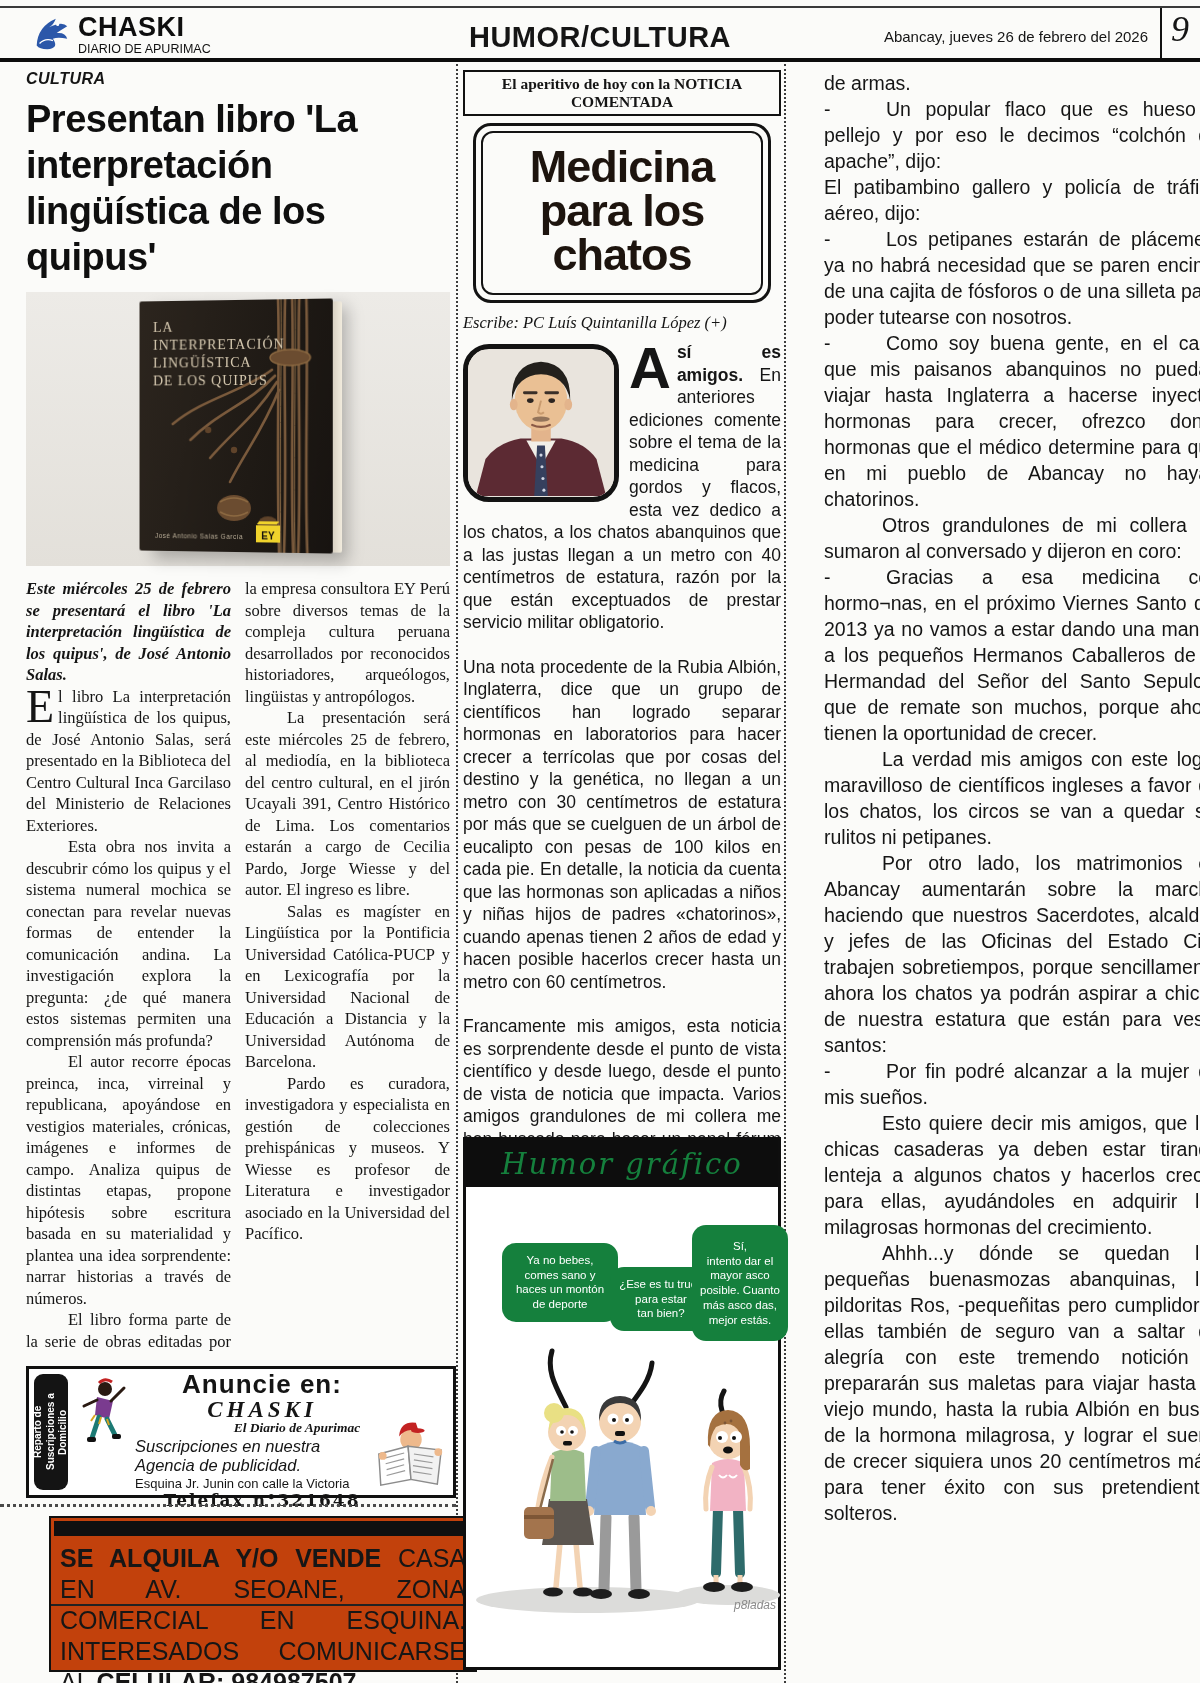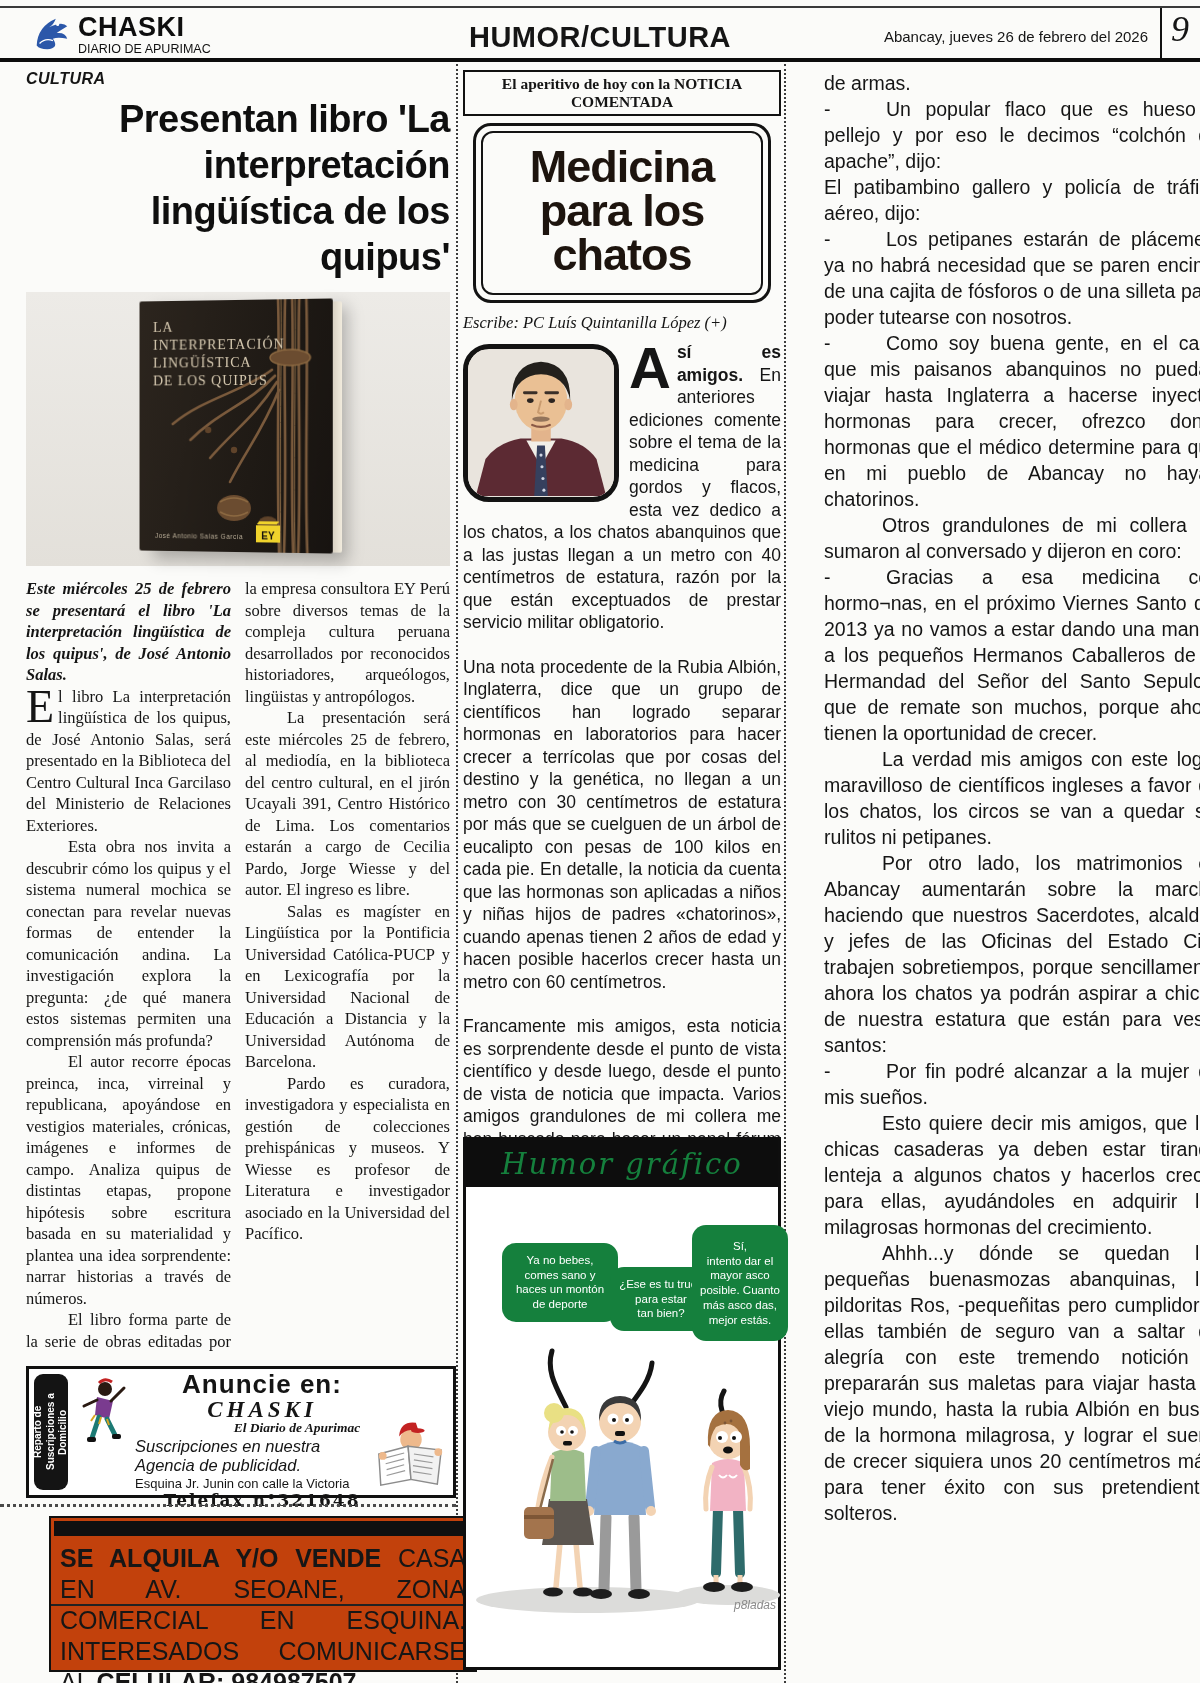--- a/index.html
+++ b/index.html
@@ -17,21 +17,21 @@
   .pagenum-line{position:absolute;right:38px;top:0;width:2px;height:50px;background:#111;}
   .pagenum{position:absolute;right:6px;top:0;width:28px;text-align:center;font-family:"Liberation Serif",serif;font-style:italic;font-size:36px;}
   .header-rule{position:absolute;left:0;right:0;top:58px;height:4px;background:#0d0d0d;}
   
   .vsep{position:absolute;top:64px;height:1619px;width:0;border-left:2px dotted #3c3c3c;}
   .vsep-left{left:456px;}
   .vsep-right{left:784px;}
   
   .col-left{position:absolute;left:26px;top:70px;width:424px;}
   .kicker{font-size:16px;font-weight:bold;font-style:italic;letter-spacing:.5px;}
-  .headline{margin:8px 0 0 0;font-size:38px;line-height:46px;font-weight:800;text-align:right;letter-spacing:-.5px;color:#0f0f0f;}
+  .headline{margin:8px 0 0 0;font-size:38px;line-height:46px;font-weight:800;text-align:left;letter-spacing:-.5px;color:#0f0f0f;}
   .book-fig{position:relative;margin-top:12px;height:274px;background:linear-gradient(#edebe7,#e3e0da);}
   .book{position:absolute;left:112px;top:8px;width:194px;height:252px;background:linear-gradient(100deg,#2c251e,#1f1a15 60%,#171310);
         transform:perspective(700px) rotateY(-5deg);border-radius:2px;box-shadow:14px 8px 16px rgba(0,0,0,.25);}
   .book-edge{position:absolute;right:-9px;top:3px;width:9px;height:248px;background:linear-gradient(90deg,#d9d2c4,#f1ebdd);border-radius:0 2px 2px 0;}
   .book-title{position:absolute;left:14px;top:18px;font-family:"Liberation Serif",serif;font-size:14px;line-height:18px;
               letter-spacing:1px;color:#d8cbb2;white-space:pre-line;}
   .book-author{position:absolute;left:16px;bottom:12px;font-size:6.5px;color:#b9ad97;letter-spacing:.5px;}
   .book-logo{position:absolute;right:52px;bottom:10px;width:24px;height:17px;background:#f0d32c;color:#16120d;
              font-weight:800;font-size:10px;display:flex;align-items:flex-end;justify-content:center;line-height:1.2;}
   .book-logo::before{content:"";position:absolute;top:-4px;left:2px;width:20px;height:3px;background:#f0d32c;transform:skewX(-40deg);}

